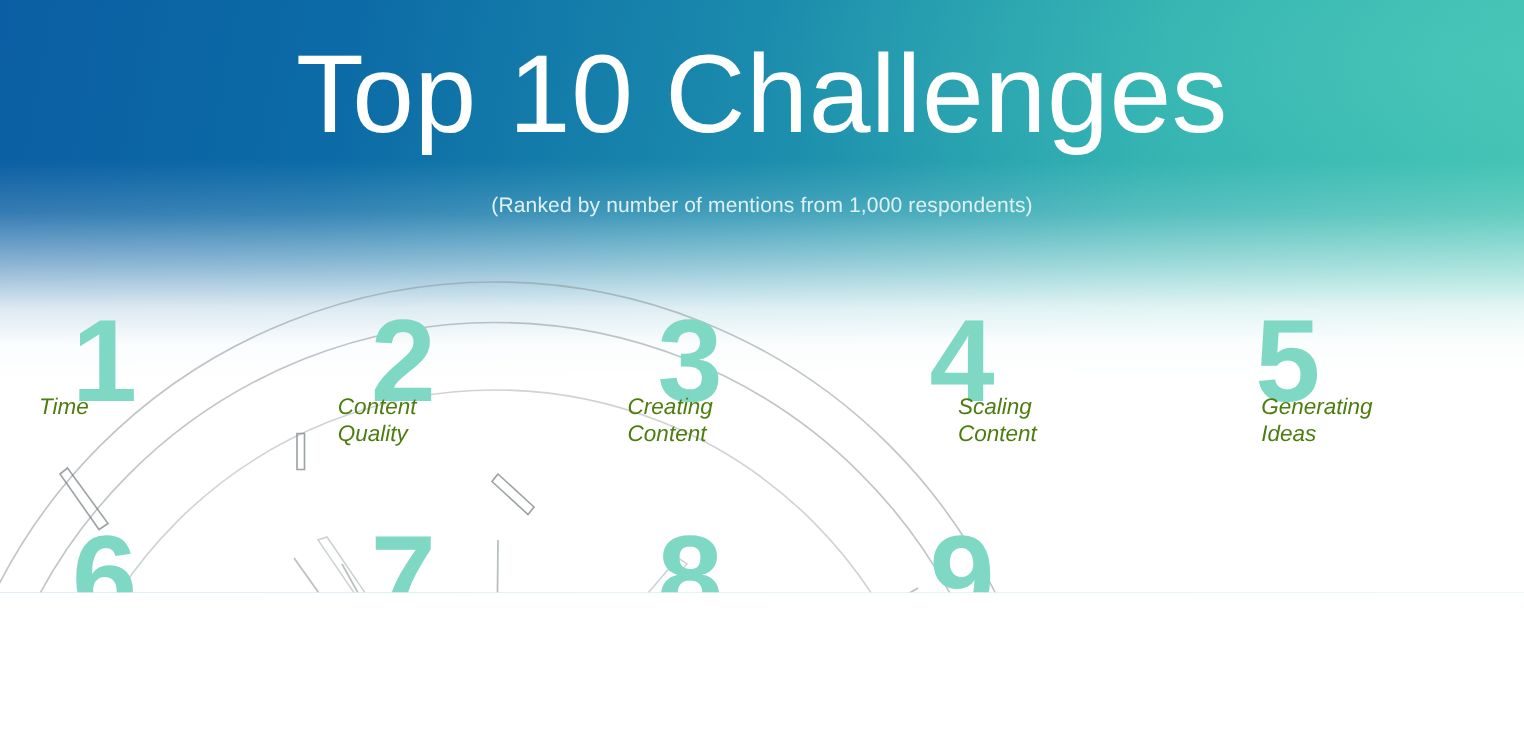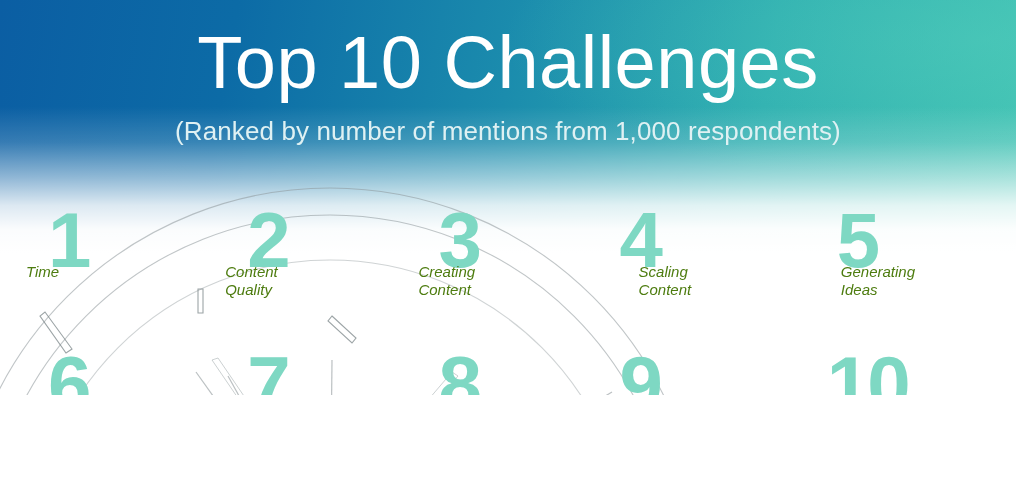--- a/index.html
+++ b/index.html
@@ -62,23 +62,23 @@
     margin: 0;
     padding-top: 26px;
     font-size: 74px;
     line-height: 1.0;
     font-weight: 300;
     letter-spacing: 0.5px;
     color: #ffffff;
     font-family: "Liberation Sans", sans-serif;
   }
   .subtitle {
-    margin: 0;
+    margin: 12px;
     padding-top: 16px;
-    font-size: 26px;
+    font-size: 14px;
     font-weight: 400;
     color: #dff1f3;
     letter-spacing: 0.1px;
   }
 
   
   .challenge-grid {
     position: absolute;
     top: 205px;
     left: 0;
@@ -234,19 +234,18 @@
       </div>
       <div class="challenge-item col-2">
         <div class="rank-number">8</div>
         <div class="challenge-label">Content</div>
       </div>
       <div class="challenge-item col-3">
         <div class="rank-number">9</div>
         <div class="challenge-label">Engagement</div>
       </div>
       <div class="challenge-item col-4">
-        <div class="rank-number wide">10</div>
         <div class="challenge-label">Distribution</div>
       </div>
     </div>
 
   </div>
 </div>
 
 </body></html>

